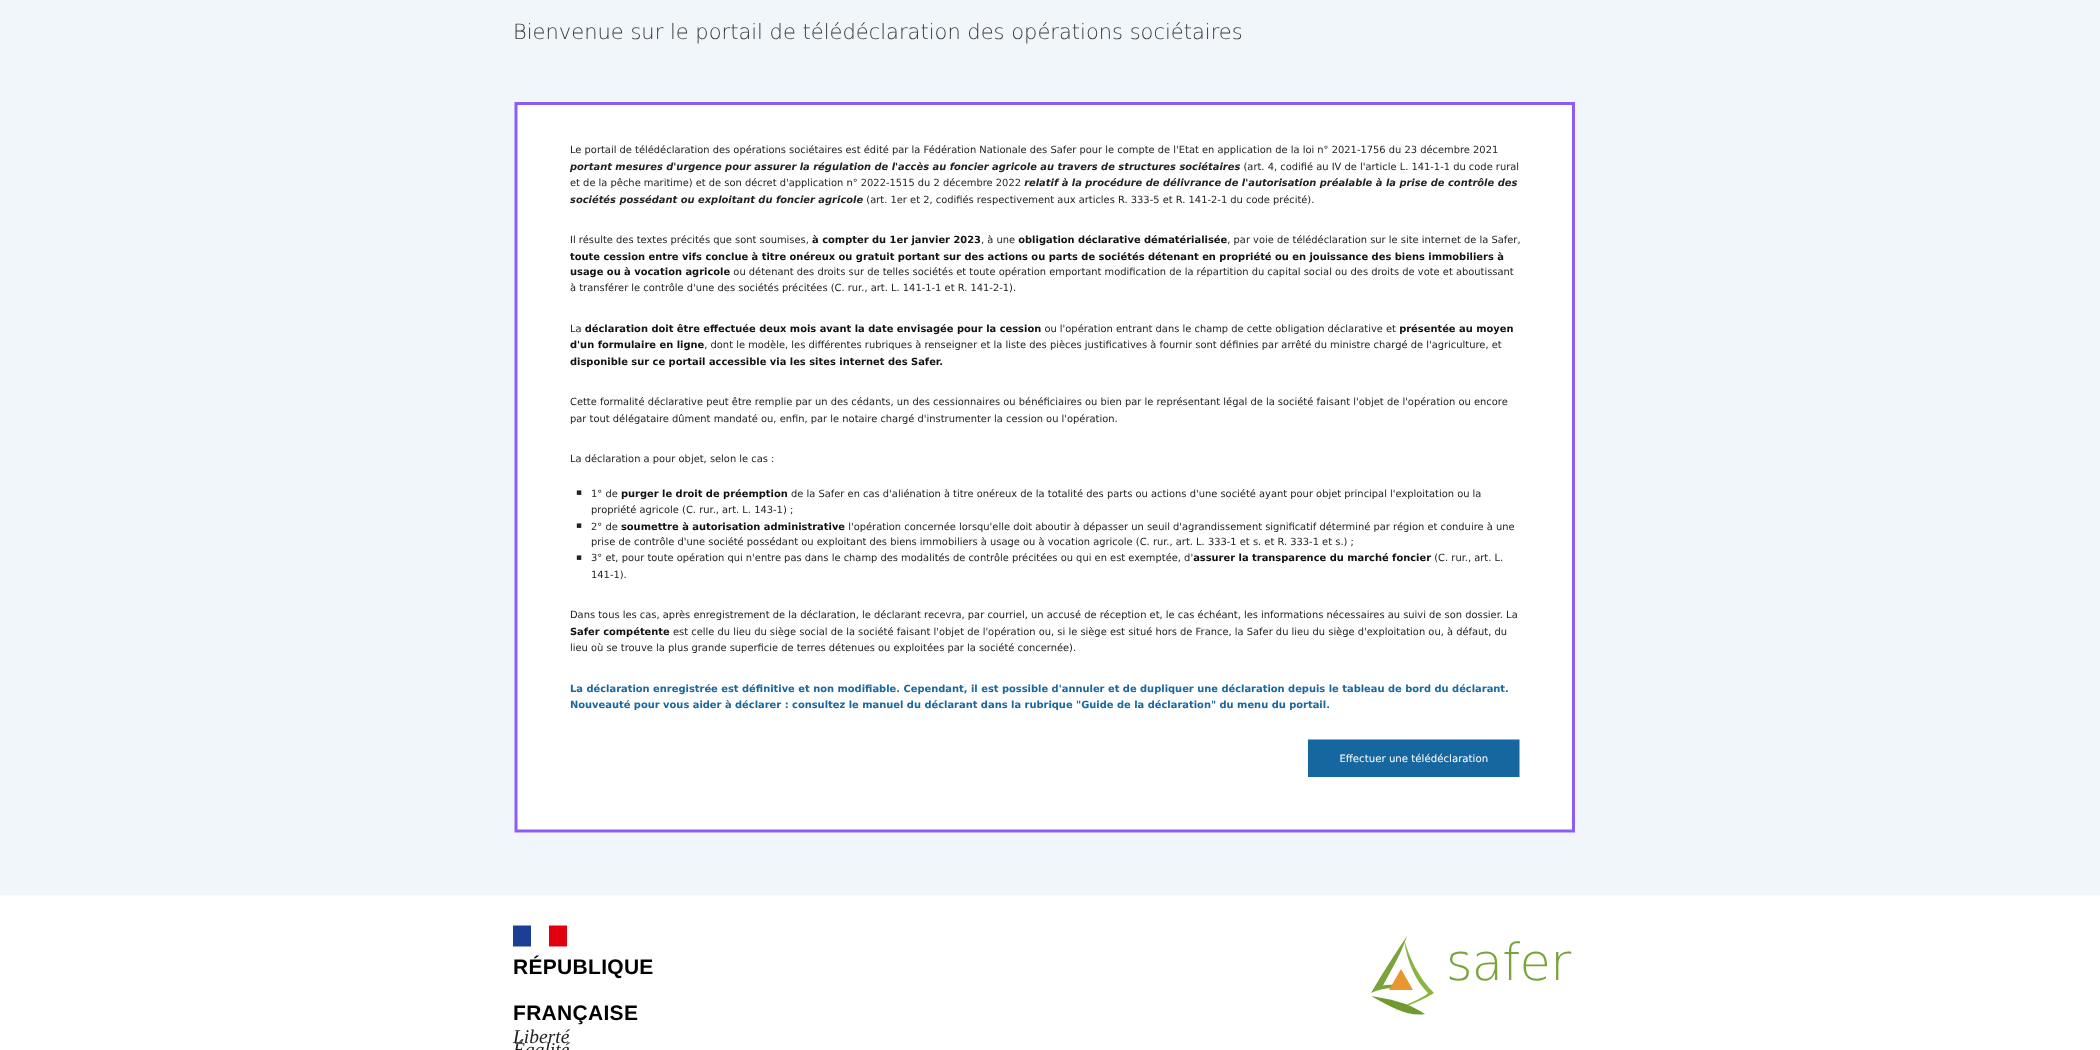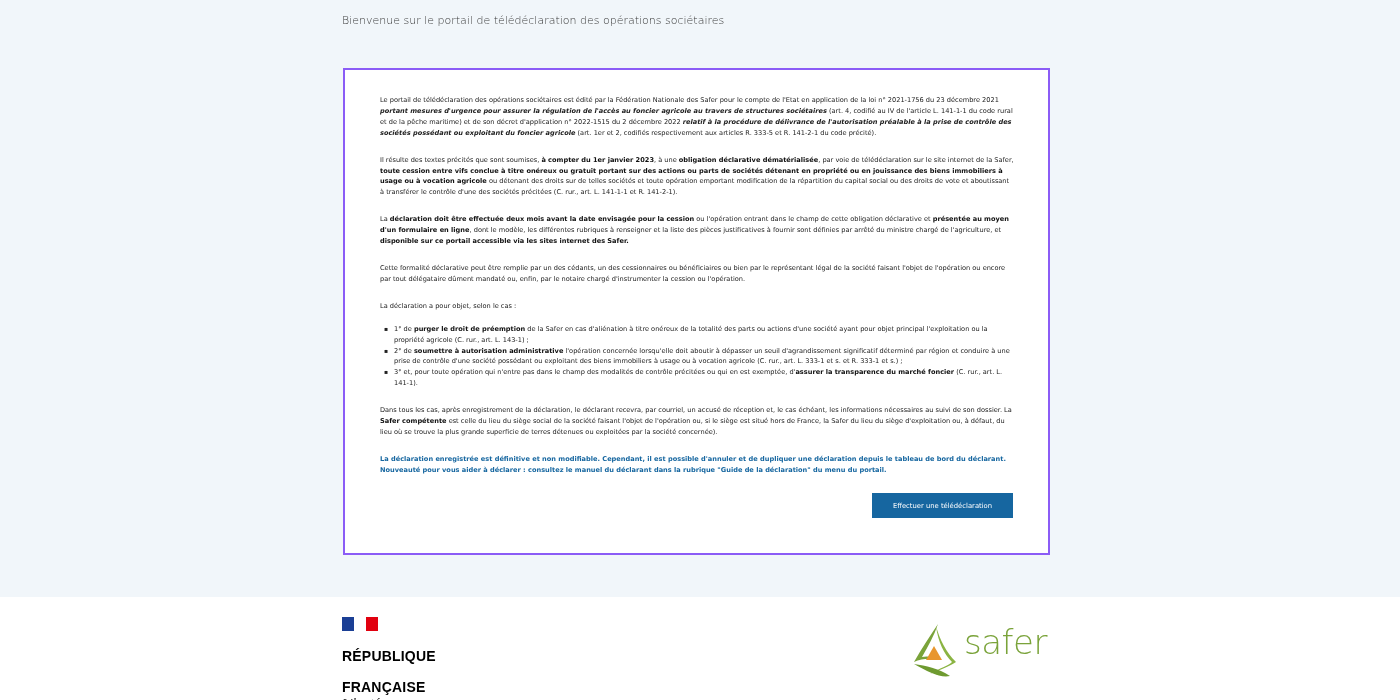--- a/index.html
+++ b/index.html
@@ -1,33 +1,33 @@
 <!DOCTYPE html>
 <html><head>
 <meta charset="utf-8">
 <style>
   * { box-sizing: border-box; margin: 0; padding: 0; }
   html, body { width: 1400px; height: 700px; overflow: hidden; }
   body { background: #f1f6fa; font-family: "DejaVu Sans", sans-serif; color: #1e1e1e; position: relative; }
-  .welcome { position: absolute; left: 342px; top: 14px; font-size: 11px; color: #3a3a3a; font-weight: 300; }
+  .welcome { position: absolute; left: 342px; top: 14px; font-size: 14px; color: #3a3a3a; font-weight: 300; }
   .card { position: absolute; left: 343px; top: 68px; width: 707px; height: 487px; background: #fff; border: 2px solid #8b5cf6; }
   .content { position: absolute; left: 35px; top: 25px; width: 634px; font-size: 6.6px; line-height: 10.9px; color: #222; }
   .content p { margin-bottom: 16px; }
   .content b { font-weight: bold; color: #111; }
   .content i.b { font-style: italic; font-weight: bold; }
   .content ul { list-style: none; margin-top: 12px; margin-bottom: 16px; }
   .content ul li { position: relative; padding-left: 14px; }
   .content ul li::before { content: "\25AA"; position: absolute; left: 4px; top: 0; font-size: 6px; color: #222; }
   .content p.note { color: #1767a0; font-weight: 600; }
   .btn { position: absolute; left: 527px; top: 423px; width: 141px; height: 25px; background: #1666a0; color: #fff; border: none; font-family: "DejaVu Sans", sans-serif; font-size: 6.8px; font-weight: normal; cursor: pointer; }
   .footer { position: absolute; left: 0; top: 597px; width: 1400px; height: 103px; background: #fff; }
   .rf { position: absolute; left: 342px; top: 20px; }
   .flag { display: flex; width: 36px; height: 14px; }
   .flag span { flex: 1; }
-  .rf .t1 { font-family: "Liberation Sans", sans-serif; font-weight: bold; font-size: 14px; line-height: 15px; color: #000; margin-top: 18px; letter-spacing: 0.2px; }
+  .rf .t1 { font-family: "Liberation Sans", sans-serif; font-weight: bold; font-size: 14px; line-height: 15px; color: #000; margin-top: 6px; letter-spacing: 0.2px; }
   .rf .motto { font-family: "Liberation Serif", serif; font-style: italic; font-size: 13px; line-height: 9px; color: #222; margin-top: 3px; }
   .safer { position: absolute; left: 910px; top: 25px; display: flex; align-items: flex-start; }
   .safer .word { font-family: "DejaVu Sans", sans-serif; font-size: 34px; color: #7aa33a; margin-left: 2px; letter-spacing: -0.5px; font-weight: 300; }
 </style>
 </head>
 <body>
 
 <div class="welcome">Bienvenue sur le portail de télédéclaration des opérations sociétaires</div>
 
 <div class="card">

